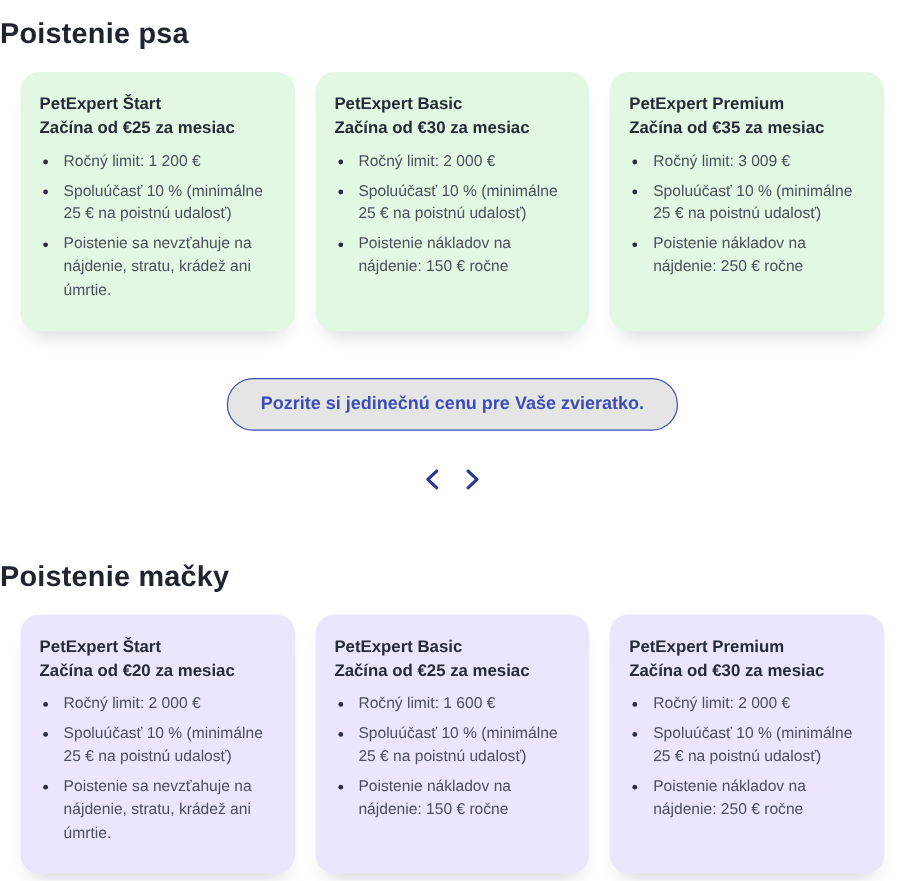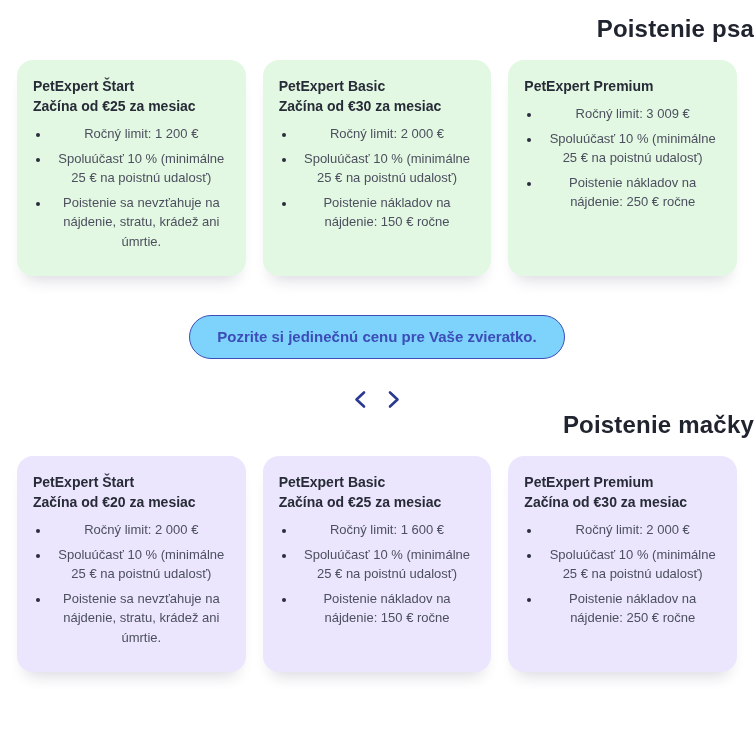--- a/index.html
+++ b/index.html
@@ -14,56 +14,56 @@
   }
   *{box-sizing:border-box;}
   html,body{margin:0;padding:0;}
   body{
     width:754px;height:734px;overflow:hidden;
     background:var(--page-bg,#fff);
     font-family:"Liberation Sans", sans-serif;
     color:var(--heading-text,#20242f);
   }
   .section-title{
-    margin:0;text-align:right;
+    margin:0;text-align:left;
     font-size:24px;font-weight:800;letter-spacing:.2px;
     color:var(--heading-text,#20242f);
     line-height:1.2;
   }
   .dog-section .section-title{padding-top:15px;}
-  .cat-section .section-title{}
+  .cat-section .section-title{margin-top:56px;}
   .cards-row{
     display:grid;grid-template-columns:repeat(3,1fr);
     gap:17px;padding:0 17px;margin-top:16px;
   }
   .plan-card{
     border-radius:16px;
     padding:16px 16px 20px;
     min-height:211px;
     box-shadow:0 12px 16px -9px rgba(25,30,70,.18);
   }
   .plan-card.green{background:var(--dog-card-bg,#e3f8e3);}
   .plan-card.purple{background:var(--cat-card-bg,#ebe6fd);}
   .plan-name,.plan-price{
     font-size:14px;font-weight:700;line-height:1.45;
     color:var(--card-title-text,#272b37);
   }
   .plan-bullets{
-    margin:8px 0 0;padding-left:17px;text-align:center;
+    margin:8px 0 0;padding-left:17px;
   }
   .plan-bullets li{
     font-size:13px;line-height:1.5;
     color:var(--bullet-text,#4c4f5e);
     margin-bottom:5px;
     padding-left:3px;
   }
   .plan-bullets li::marker{color:#2a2e3c;font-size:12px;}
   .cta-row{display:flex;justify-content:center;margin-top:39px;}
   .cta-button{
-    background:#7dd3fc;
+    background:#e5e5e5;
     border:1.6px solid var(--cta-accent,#3c4db8);
     color:var(--cta-accent,#3c4db8);
     border-radius:999px;
     padding:11px 27px;
     font-size:15px;font-weight:600;
     font-family:"Liberation Sans", sans-serif;
     cursor:pointer;
     line-height:1.3;
   }
   .carousel-nav{
@@ -101,20 +101,21 @@
         <div class="plan-price">Začína od €30 za mesiac</div>
         <ul class="plan-bullets">
           <li>Ročný limit: 2 000 €</li>
           <li>Spoluúčasť 10 % (minimálne 25 € na poistnú udalosť)</li>
           <li>Poistenie nákladov na nájdenie: 150 € ročne</li>
         </ul>
       </article>
 
       <article class="plan-card green">
         <div class="plan-name">PetExpert Premium</div>
+        <div class="plan-price">Začína od €35 za mesiac</div>
         <ul class="plan-bullets">
           <li>Ročný limit: 3 009 €</li>
           <li>Spoluúčasť 10 % (minimálne 25 € na poistnú udalosť)</li>
           <li>Poistenie nákladov na nájdenie: 250 € ročne</li>
         </ul>
       </article>
 
     </div>
 
     <div class="cta-row">

